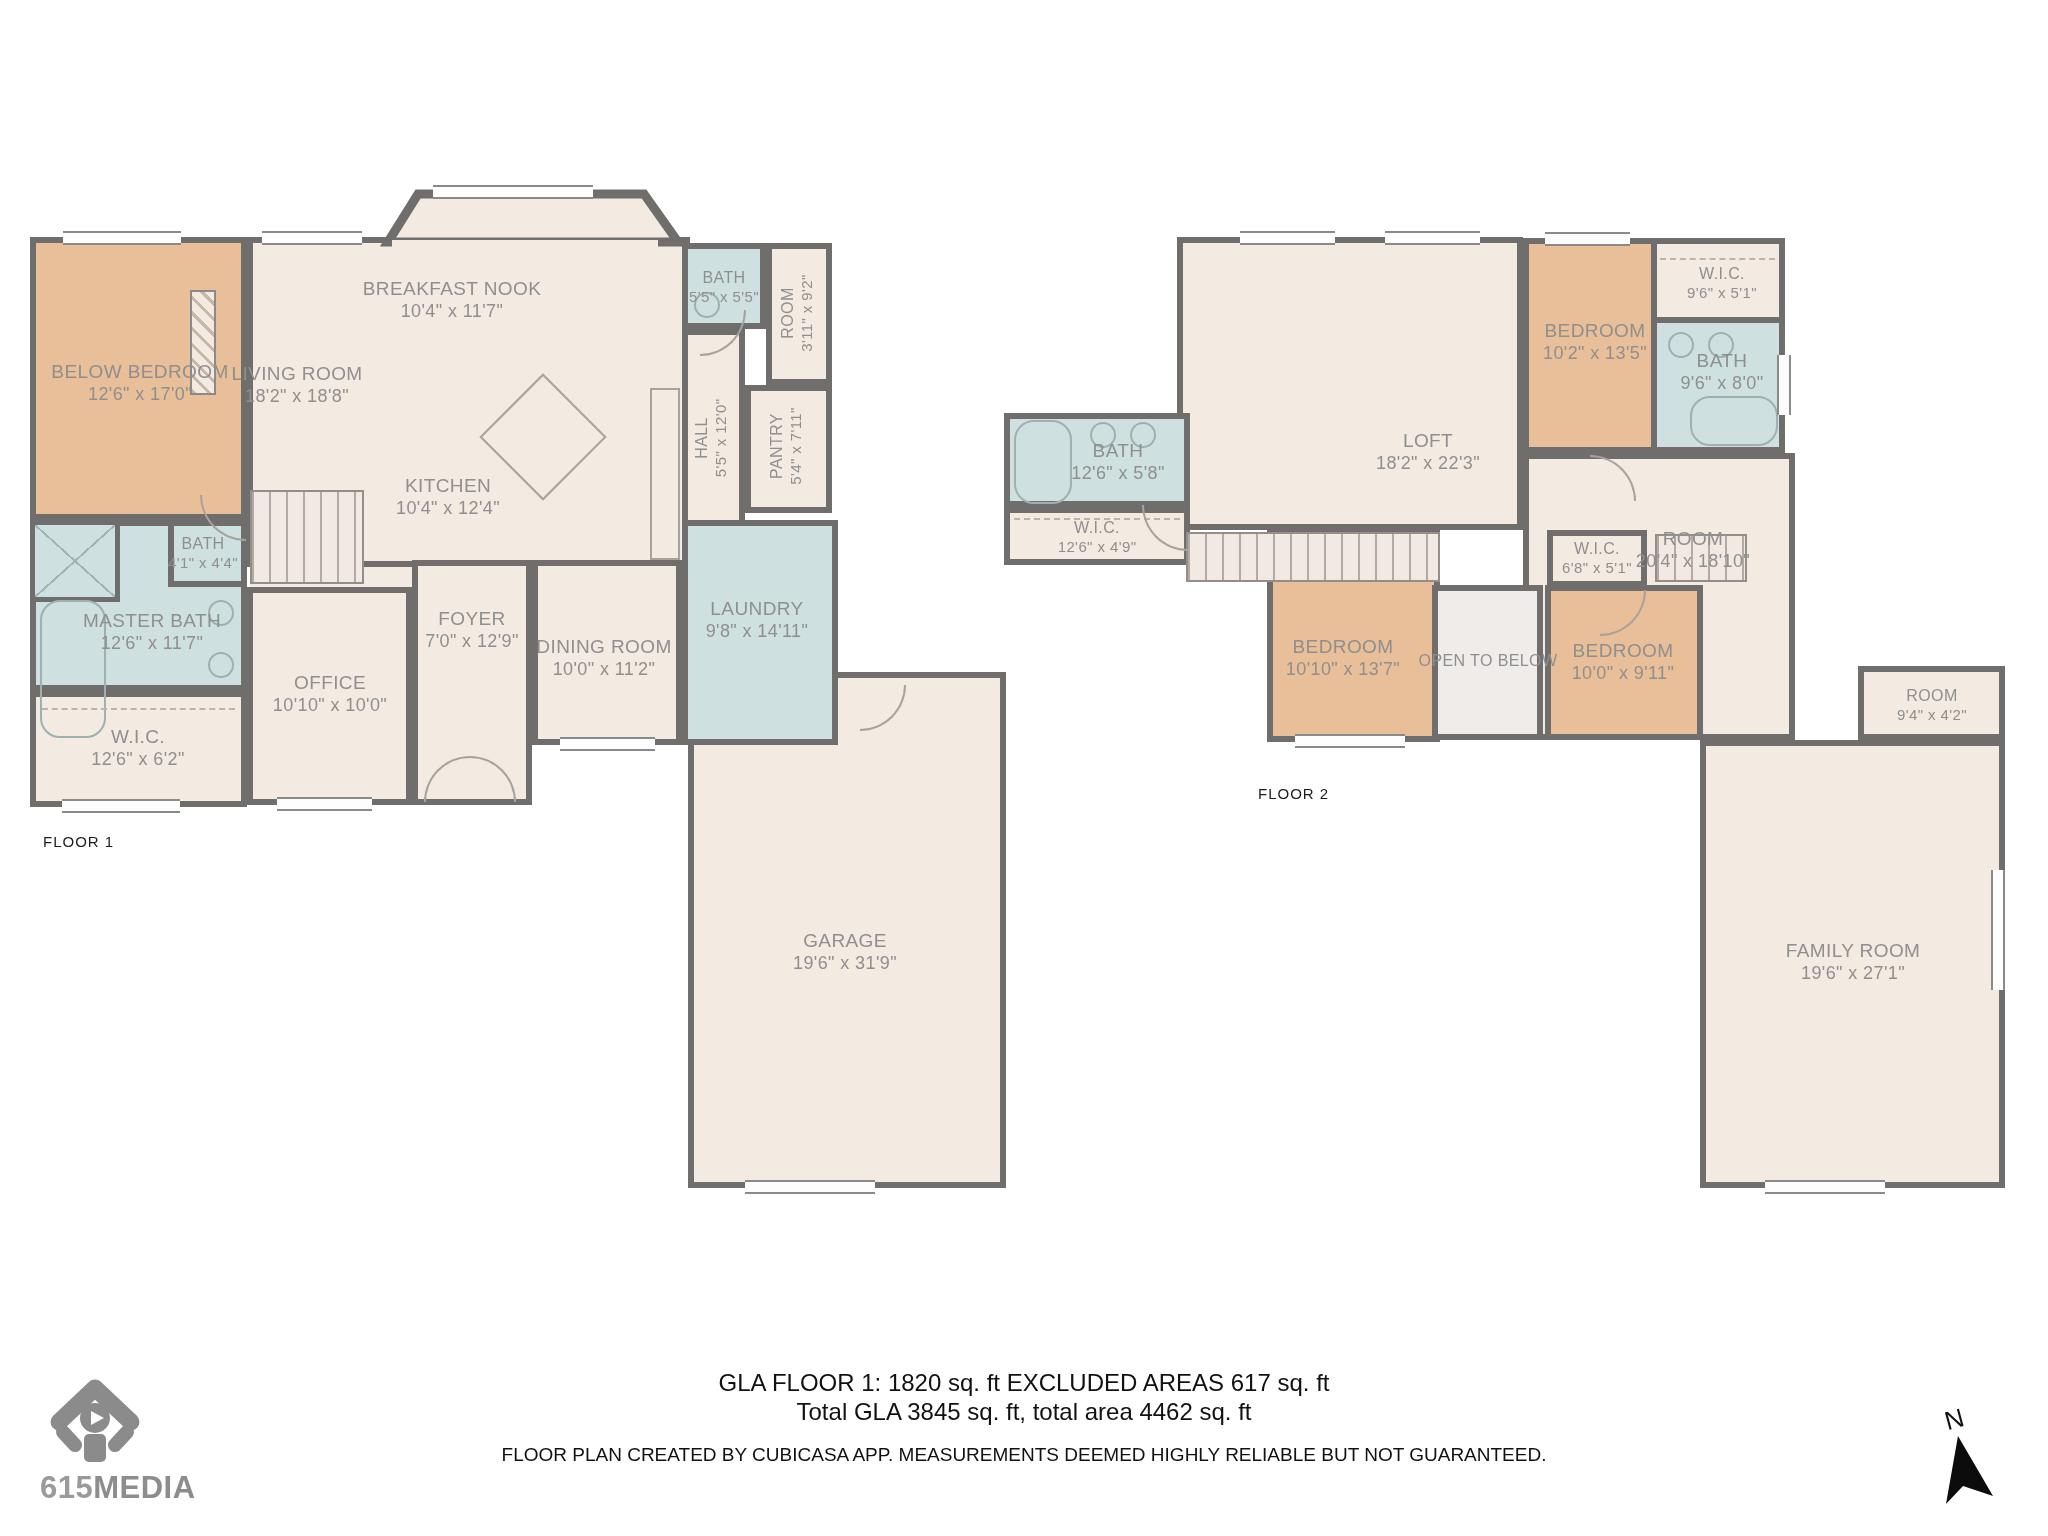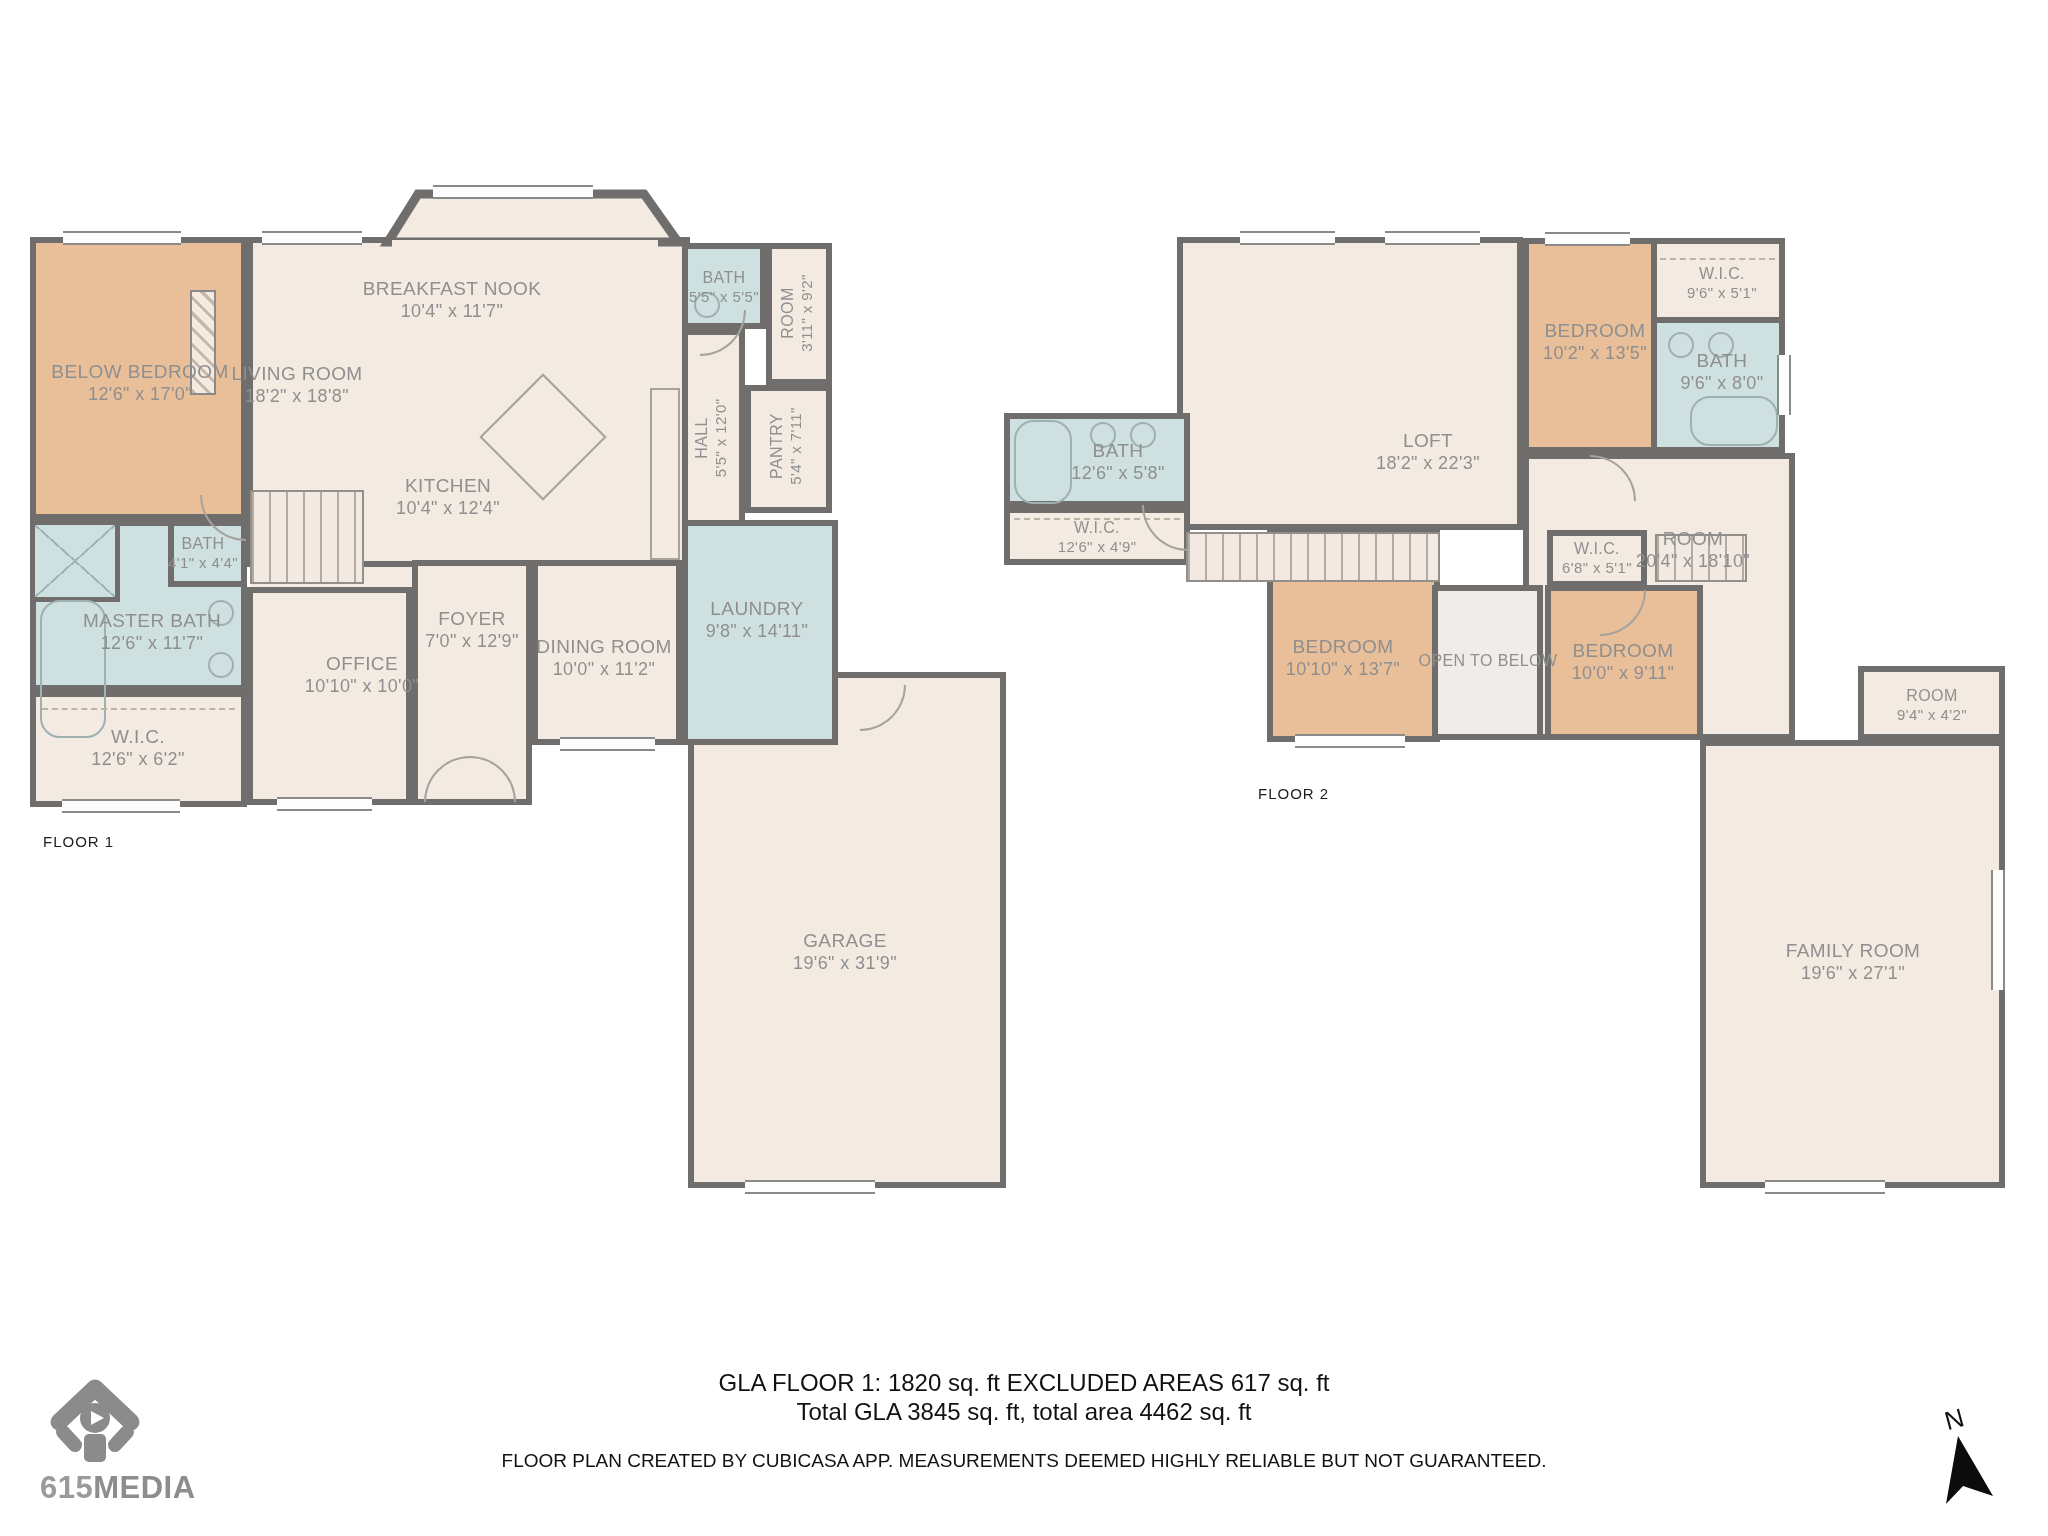--- a/index.html
+++ b/index.html
@@ -37,21 +37,21 @@
   .tub{position:absolute;border:2px solid #9fb0b0;border-radius:20px;box-sizing:border-box;z-index:5;}
   .sink{position:absolute;width:26px;height:26px;border:2px solid #9fb0b0;border-radius:50%;
         box-sizing:border-box;z-index:5;}
   .counter{position:absolute;border:2px solid #a6a29d;box-sizing:border-box;z-index:5;}
   .island{position:absolute;border:2px solid #a6a29d;box-sizing:border-box;transform:rotate(45deg);z-index:5;}
   .dash{position:absolute;border-top:2px dashed #bdb3a9;z-index:5;}
   .bay{position:absolute;z-index:2;}
   #areas{position:absolute;left:0;top:1368px;width:100%;text-align:center;color:#111;z-index:10;}
   #areas .hd{font-size:26px;font-weight:bold;margin-bottom:6px;}
   #areas .ln{font-size:24px;line-height:29px;}
-  #areas .disc{font-size:19px;margin-top:24px;}
+  #areas .disc{font-size:19px;margin-top:18px;}
   #logo{position:absolute;left:40px;top:1372px;z-index:10;color:#8d8d8d;}
   #logo .brand{font-size:31px;margin-top:2px;letter-spacing:.5px;}
   #logo .thin{font-weight:700;color:#9a9a9a;}
   #logo .bold{font-weight:bold;}
   #compass{position:absolute;left:1925px;top:1402px;width:80px;height:115px;z-index:10;}
   #compass .n{position:absolute;left:20px;top:2px;font-size:26px;color:#111;
               transform:rotate(-15deg);display:block;}
 </style>
 </head>
 <body>
@@ -140,21 +140,21 @@
     <span class="dims">4'1" x 4'4"</span>
     </div>
   <div class="rlabel" style="left:152px;top:632px;">
     <span class="rname">MASTER BATH</span>
     <span class="dims">12'6" x 11'7"</span>
     </div>
   <div class="rlabel" style="left:138px;top:748px;">
     <span class="rname">W.I.C.</span>
     <span class="dims">12'6" x 6'2"</span>
     </div>
-  <div class="rlabel" style="left:330px;top:675px;margin-left:32px;">
+  <div class="rlabel" style="left:330px;top:694px;">
     <span class="rname">OFFICE</span>
     <span class="dims">10'10" x 10'0"</span>
     </div>
   <div class="rlabel" style="left:472px;top:630px;">
     <span class="rname">FOYER</span>
     <span class="dims">7'0" x 12'9"</span>
     </div>
   <div class="rlabel" style="left:604px;top:658px;">
     <span class="rname">DINING ROOM</span>
     <span class="dims">10'0" x 11'2"</span>

